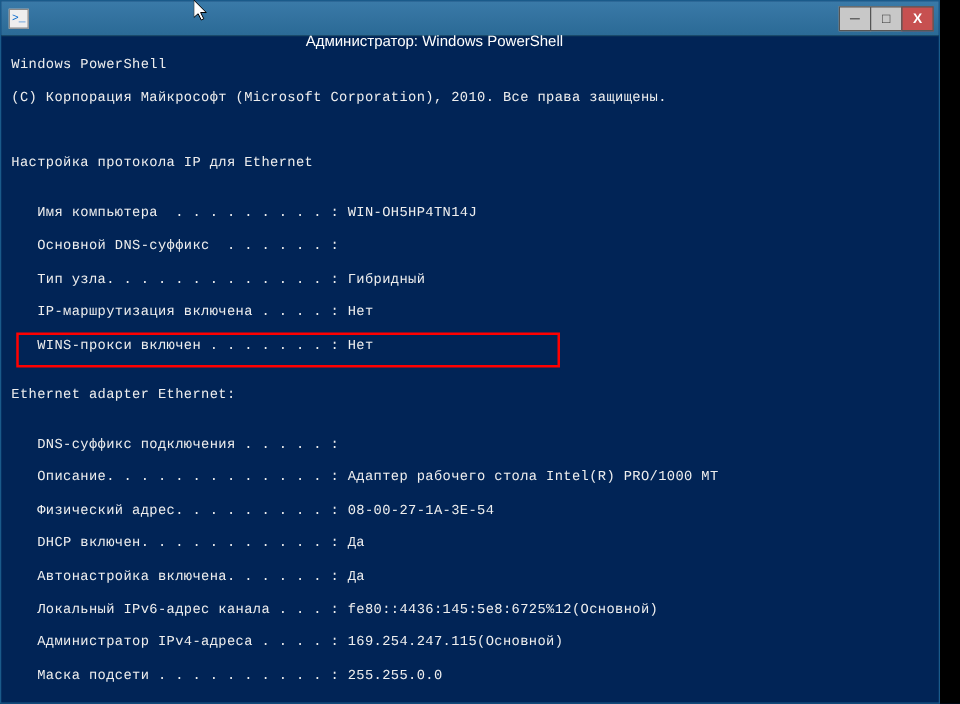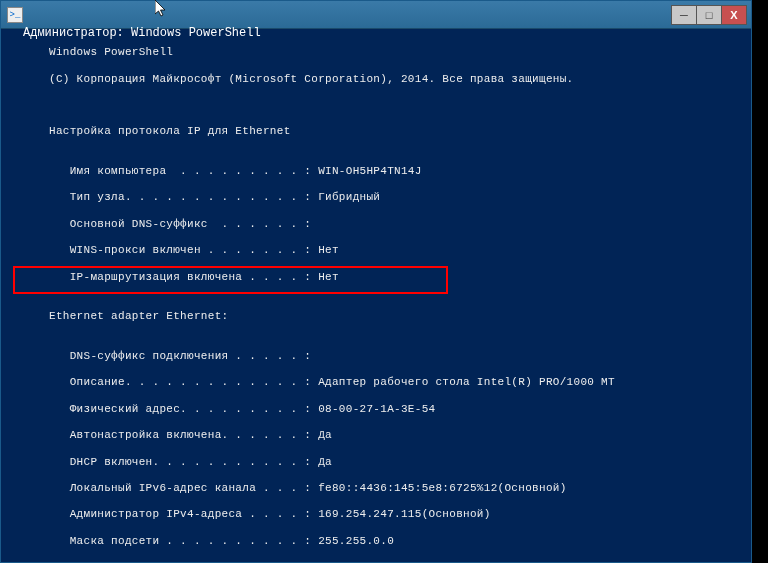--- a/index.html
+++ b/index.html
@@ -38,23 +38,23 @@
     background: #eee;
     border: 1px solid #888;
     display: flex;
     align-items: center;
     justify-content: center;
     font-size: 9px;
     color: #06c;
   }
   .title {
     flex: 1;
-    text-align: left;
+    text-align: center;
     color: #fff;
-    font-family: Liberation Mono, monospace;
+    font-family: Liberation Sans, sans-serif;
     font-size: 12px;
     font-weight: 400;
     margin-top: 36px;
   }
   .winbtns {
     display: flex;
     height: 20px;
     margin-right: 4px;
   }
   .winbtn {
@@ -75,21 +75,21 @@
   .terminal {
     flex: 1;
     padding: 4px 8px;
     color: #eee;
     white-space: pre;
     line-height: 13.2px;
     letter-spacing: 0.3px;
     overflow: hidden;
     position: relative;
   }
-  .line { display: block; margin-left: 40px; }
+  .line { display: block; }
   .highlight-box {
     position: absolute;
     left: 12px;
     top: 237px;
     width: 435px;
     height: 28px;
     border: 2px solid #ff0000;
     pointer-events: none;
   }
   .mouse-pointer {
@@ -111,38 +111,38 @@
     <div class="title">Администратор: Windows PowerShell</div>
     <div class="winbtns">
       <div class="winbtn min">─</div>
       <div class="winbtn max">□</div>
       <div class="winbtn close">X</div>
     </div>
   </div>
 
   <div class="terminal">
 <span class="line">Windows PowerShell</span>
-<span class="line">(С) Корпорация Майкрософт (Microsoft Corporation), 2014. Все права защищены.</span>
+<span class="line">(С) Корпорация Майкрософт (Microsoft Corporation), 2010. Все права защищены.</span>
 <span class="line"></span>
 <span class="line"></span>
 <span class="line">Настройка протокола IP для Ethernet</span>
 <span class="line"></span>
 <span class="line">   Имя компьютера  . . . . . . . . . : WIN-OH5HP4TN14J</span>
+<span class="line">   Основной DNS-суффикс  . . . . . . :</span>
 <span class="line">   Тип узла. . . . . . . . . . . . . : Гибридный</span>
-<span class="line">   Основной DNS-суффикс  . . . . . . :</span>
+<span class="line">   IP-маршрутизация включена . . . . : Нет</span>
 <span class="line">   WINS-прокси включен . . . . . . . : Нет</span>
-<span class="line">   IP-маршрутизация включена . . . . : Нет</span>
 <span class="line"></span>
 <span class="line">Ethernet adapter Ethernet:</span>
 <span class="line"></span>
 <span class="line">   DNS-суффикс подключения . . . . . :</span>
 <span class="line">   Описание. . . . . . . . . . . . . : Адаптер рабочего стола Intel(R) PRO/1000 MT</span>
 <span class="line">   Физический адрес. . . . . . . . . : 08-00-27-1A-3E-54</span>
+<span class="line">   DHCP включен. . . . . . . . . . . : Да</span>
 <span class="line">   Автонастройка включена. . . . . . : Да</span>
-<span class="line">   DHCP включен. . . . . . . . . . . : Да</span>
 <span class="line">   Локальный IPv6-адрес канала . . . : fe80::4436:145:5e8:6725%12(Основной)</span>
 <span class="line">   Администратор IPv4-адреса . . . . : 169.254.247.115(Основной)</span>
 <span class="line">   Маска подсети . . . . . . . . . . : 255.255.0.0</span>
 
 
 
 
 
 
 

